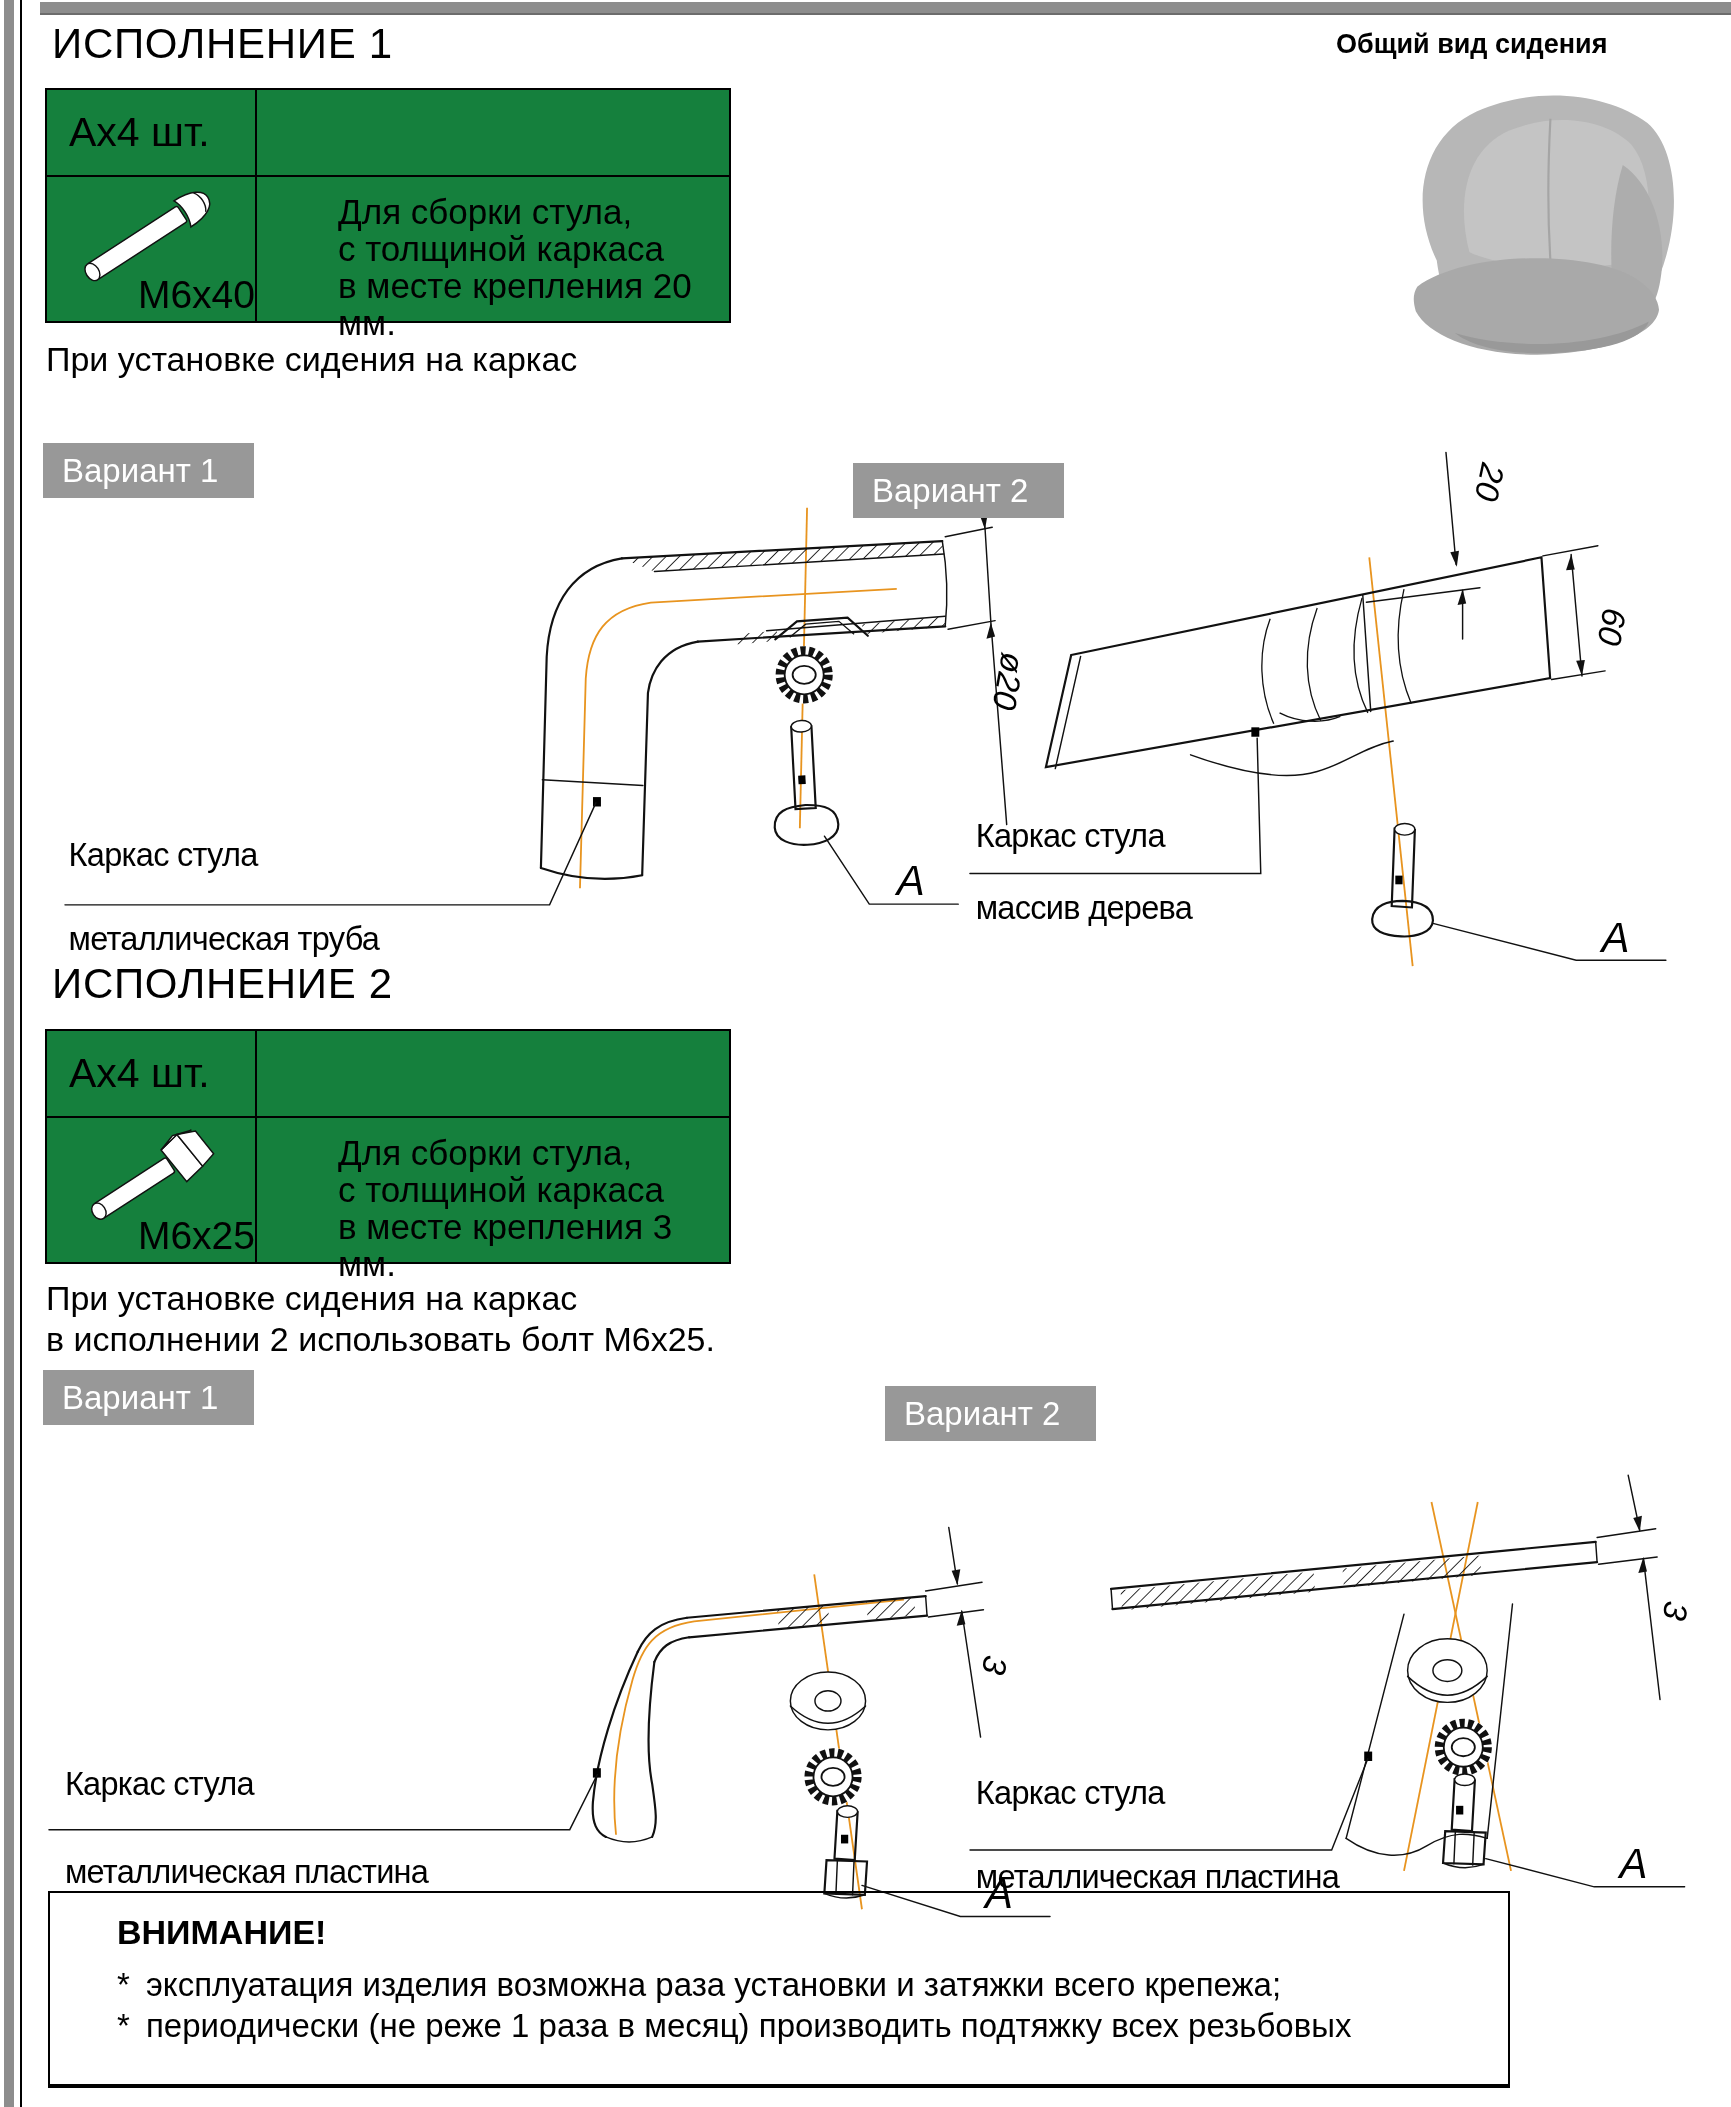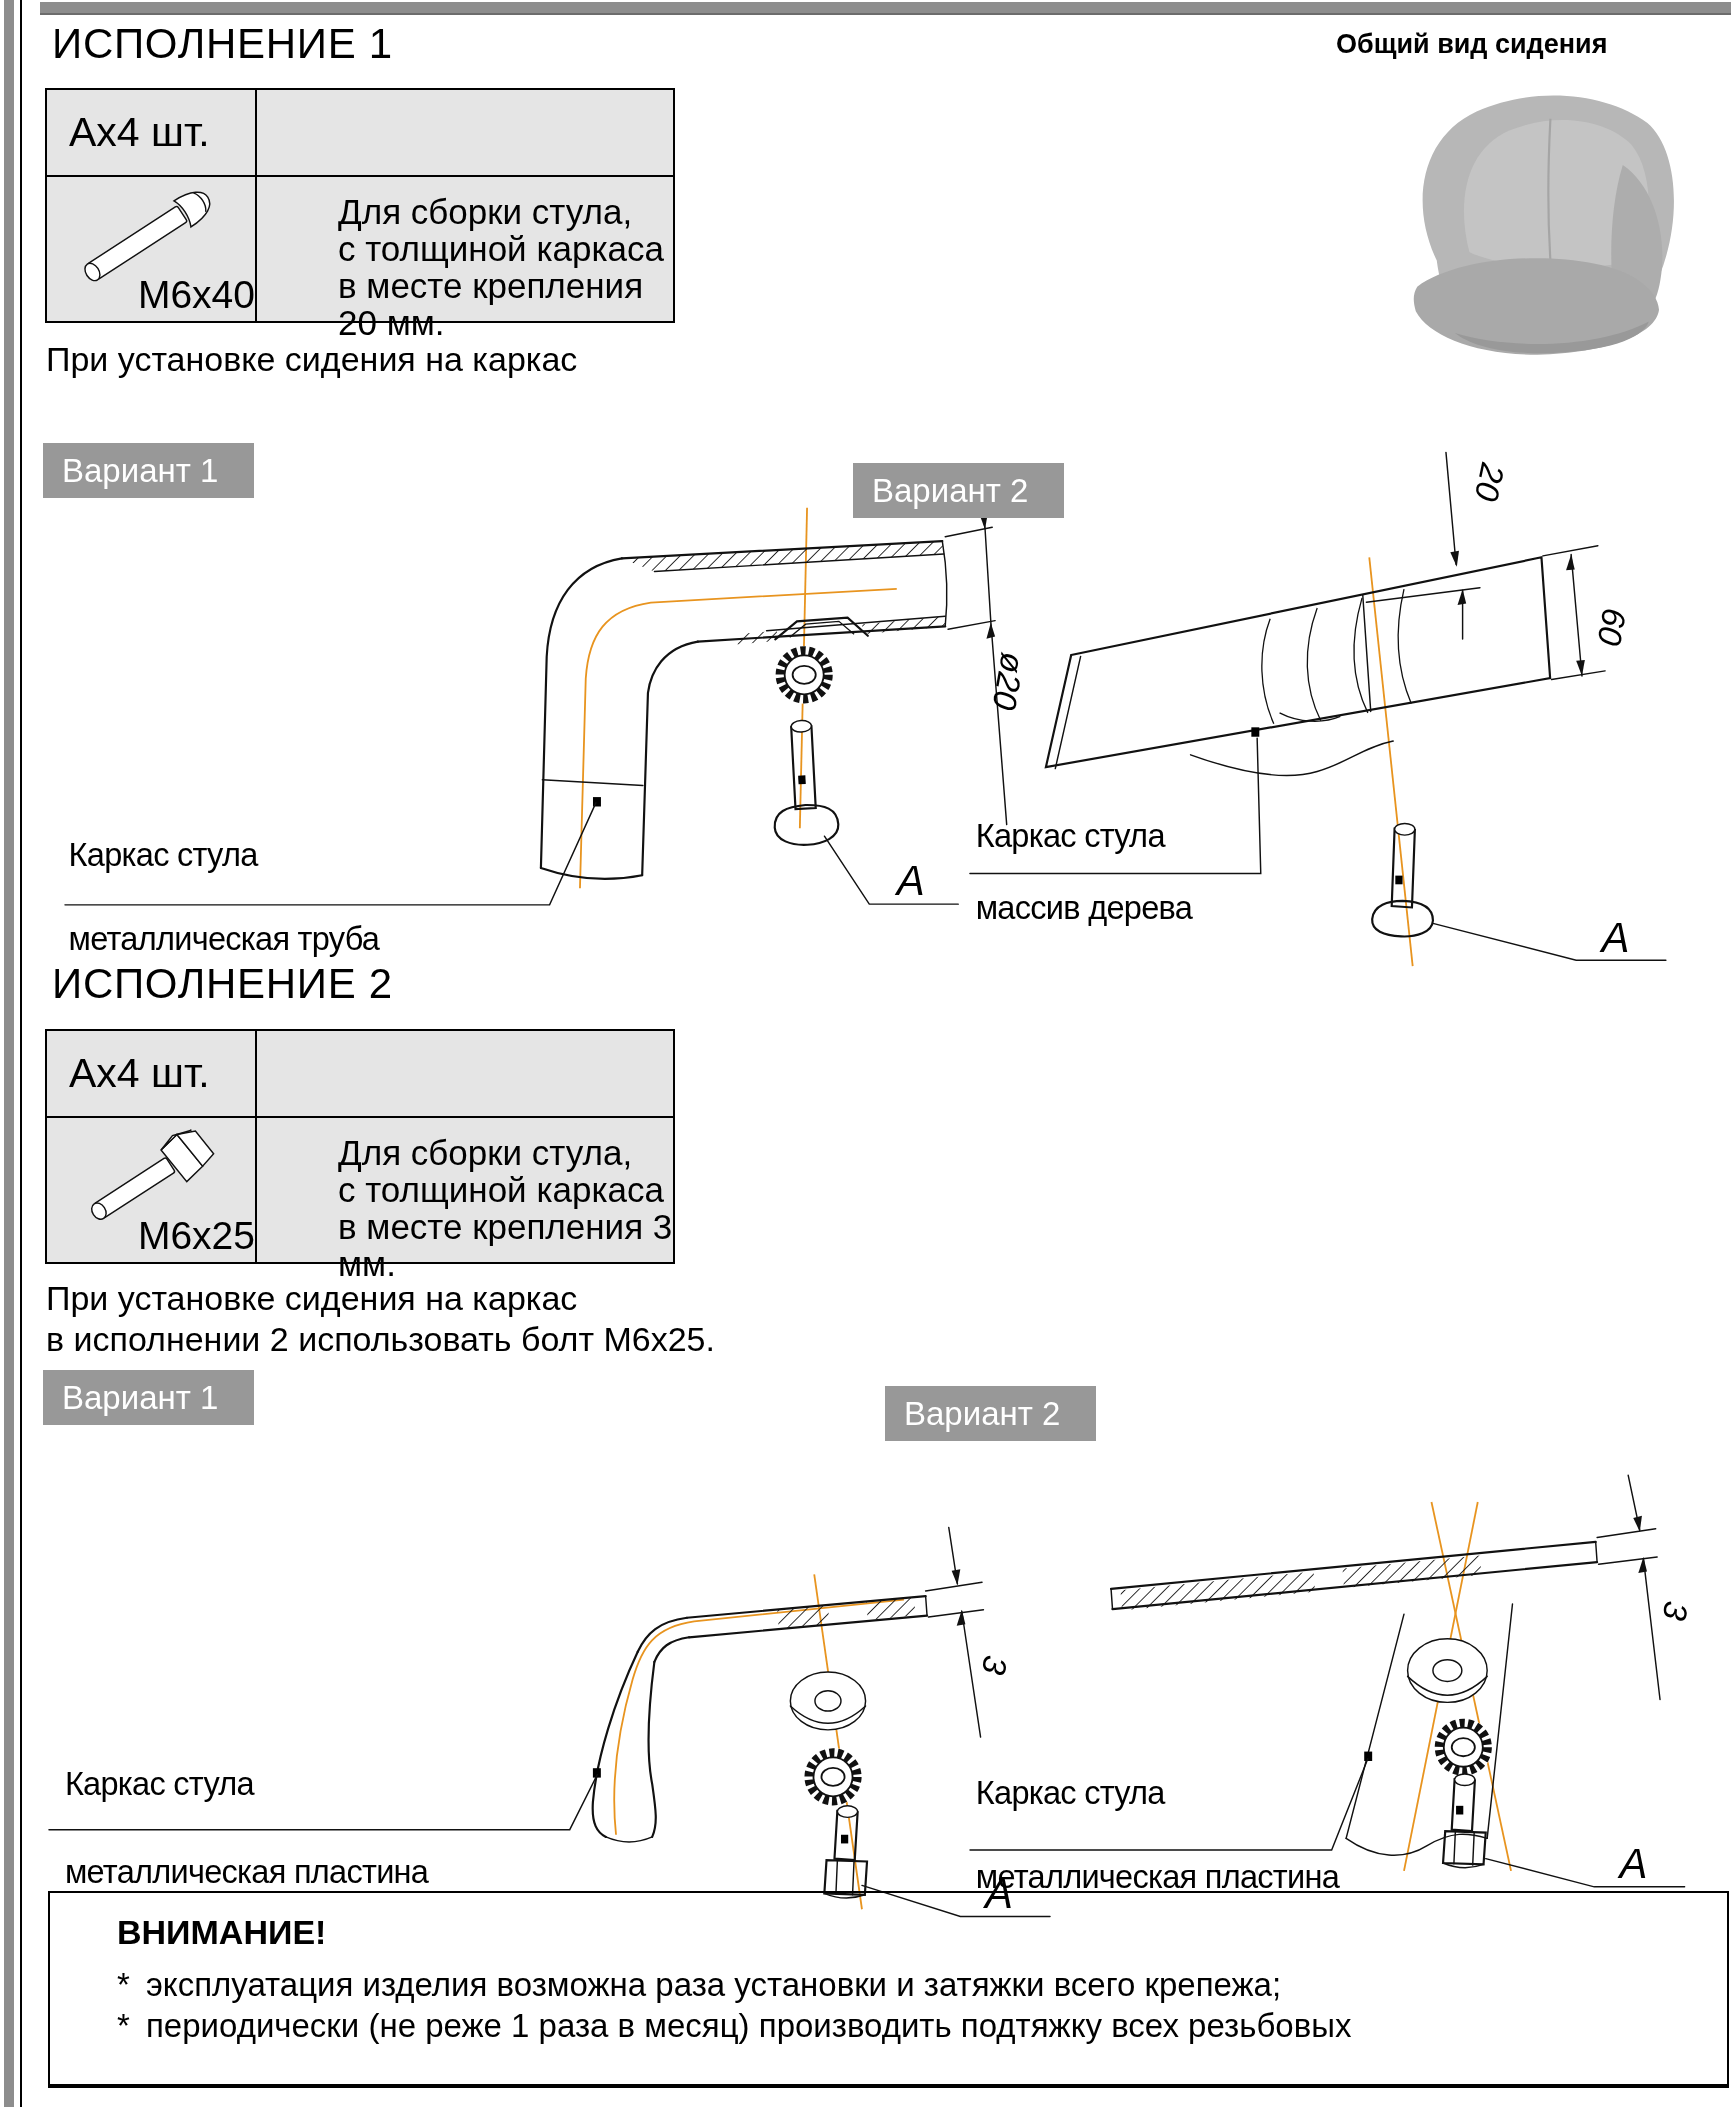--- a/index.html
+++ b/index.html
@@ -7,34 +7,34 @@
        font-family:"Liberation Sans",sans-serif;overflow:hidden}
   .abs{position:absolute}
   .h1{font-size:42px;letter-spacing:0.7px;white-space:nowrap}
   .cap{font-size:27px;font-weight:700;white-space:nowrap}
   
   .leftbar{left:3.6px;top:0;width:10px;height:2108px;background:#8d8d8d}
   .leftline{left:20px;top:0;width:2.2px;height:2108px;background:#000}
   .topbar{left:40px;top:2.2px;width:1692px;height:11px;background:#8d8d8d;border-bottom:2.2px solid #6c6c6c}
   
   .tbl{display:grid;grid-template-columns:210px 1fr;grid-template-rows:87px 144px;
-       border:2.2px solid #000;width:630px;box-sizing:border-box;background:#e5e5e5}
+       border:2.2px solid #000;width:686px;box-sizing:border-box;background:#15803d}
   .tbl .c{border-right:2.2px solid #000;border-bottom:2.2px solid #000;box-sizing:border-box;position:relative}
   .tbl .c:nth-child(2){border-right:none}
   .tbl .c:nth-child(3){border-bottom:none}
   .tbl .c:nth-child(4){border-right:none;border-bottom:none}
   .qty{font-size:41px;padding:19px 0 0 22px}
   .desc{font-size:35px;line-height:37px;padding:16px 0 0 81px}
   .fsize{position:absolute;left:0;right:0;bottom:4.3px;text-align:right;font-size:39px}
   .note{font-size:34px;line-height:41px;white-space:nowrap}
   
   .vlabel{width:211px;height:55px;background:#989898;color:#fff;font-size:33px;line-height:55px;
           padding-left:19px;box-sizing:border-box;white-space:nowrap}
   
-  .warn{left:48px;top:1891px;width:1681px;height:197px;border:2.2px solid #000;border-bottom-width:4.3px;
+  .warn{left:48px;top:1891px;width:1462px;height:197px;border:2.2px solid #000;border-bottom-width:4.3px;
         box-sizing:border-box;padding:20px 22px 0 67px}
   .warn .t{font-size:34px;font-weight:bold;margin-bottom:11.6px}
   .warn .row{display:flex;font-size:33px;line-height:41px}
   .warn .st{width:29px;flex:none}
   
   svg{overflow:visible}
   .ln{stroke:#111;stroke-width:3;fill:none;stroke-linecap:round}
   .ln2{stroke:#111;stroke-width:2;fill:none;stroke-linecap:round}
   .ln15{stroke:#111;stroke-width:1.8;fill:none}
   .cl{stroke:#E8941F;stroke-width:2.5;fill:none}

